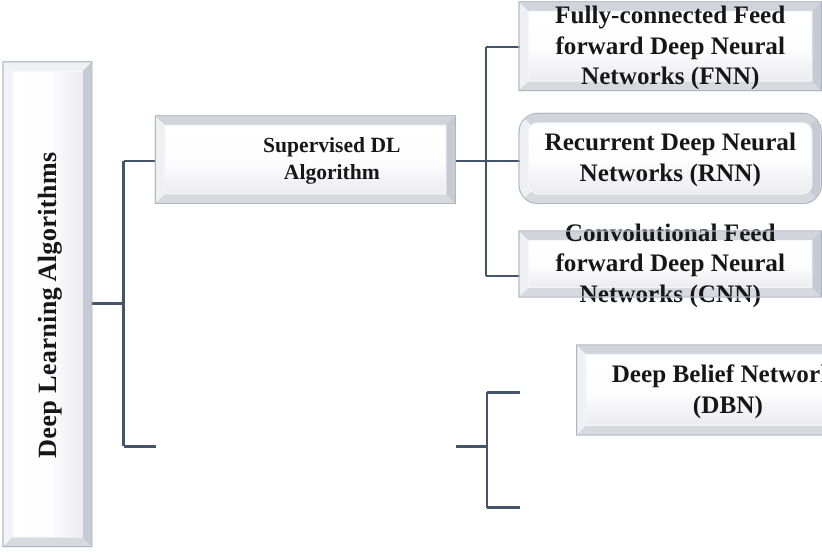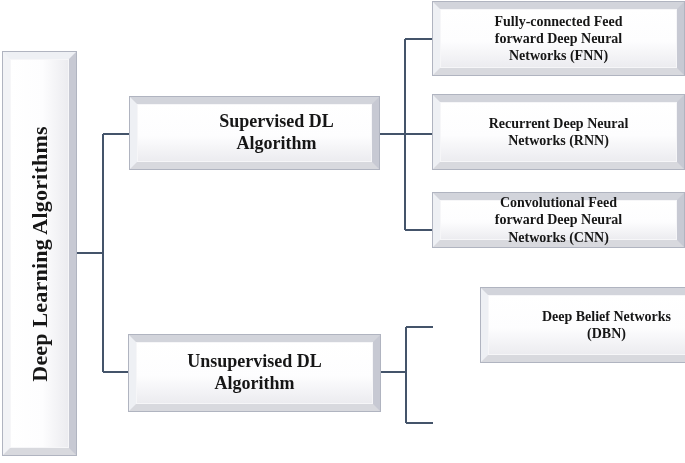--- a/index.html
+++ b/index.html
@@ -46,23 +46,23 @@
     font-size: 22px;
     letter-spacing: 0.2px;
   }
 
   
   .branch { font-size: 18px; line-height: 1.22; }
   .sup   { left: 130px; top: 97px;  width: 249px; height: 72px; padding-left: 44px; }
   .unsup { left: 129px; top: 335px; width: 251px; height: 76px; }
 
   
-  .leaf { left: 433px; width: 251px; font-size: 14px; line-height: 1.22; }
+  .leaf { left: 433px; width: 251px; font-size: 21px; line-height: 1.22; }
   .fnn { top: 2px;   height: 73px; }
-  .rnn { top: 95px;  height: 74px; }
+  .rnn { top: 95px;  height: 74px; border-radius: 15px; }
   .cnn { top: 193px; height: 54px; }
   .dbn { top: 288px; height: 74px; margin-left: 48px; }
   .sae { top: 388px; height: 74px; }
 </style>
 </head>
 <body>
 
 <div id="canvas">
 
   <svg id="connectors" width="685" height="463" viewBox="0 0 685 463" xmlns="http://www.w3.org/2000/svg">
@@ -86,24 +86,20 @@
   </svg>
 
   <div class="node root">
     <span class="lbl">Deep Learning Algorithms</span>
   </div>
 
   <div class="node branch sup">
     <span class="lbl">Supervised DL Algorithm</span>
   </div>
 
-  <div class="node branch unsup">
-    <span class="lbl">Unsupervised DL
-Algorithm</span>
-  </div>
 
   <div class="node leaf fnn">
     <span class="lbl">Fully-connected Feed
 forward Deep Neural
 Networks (FNN)</span>
   </div>
 
   <div class="node leaf rnn">
     <span class="lbl">Recurrent Deep Neural
 Networks (RNN)</span>

